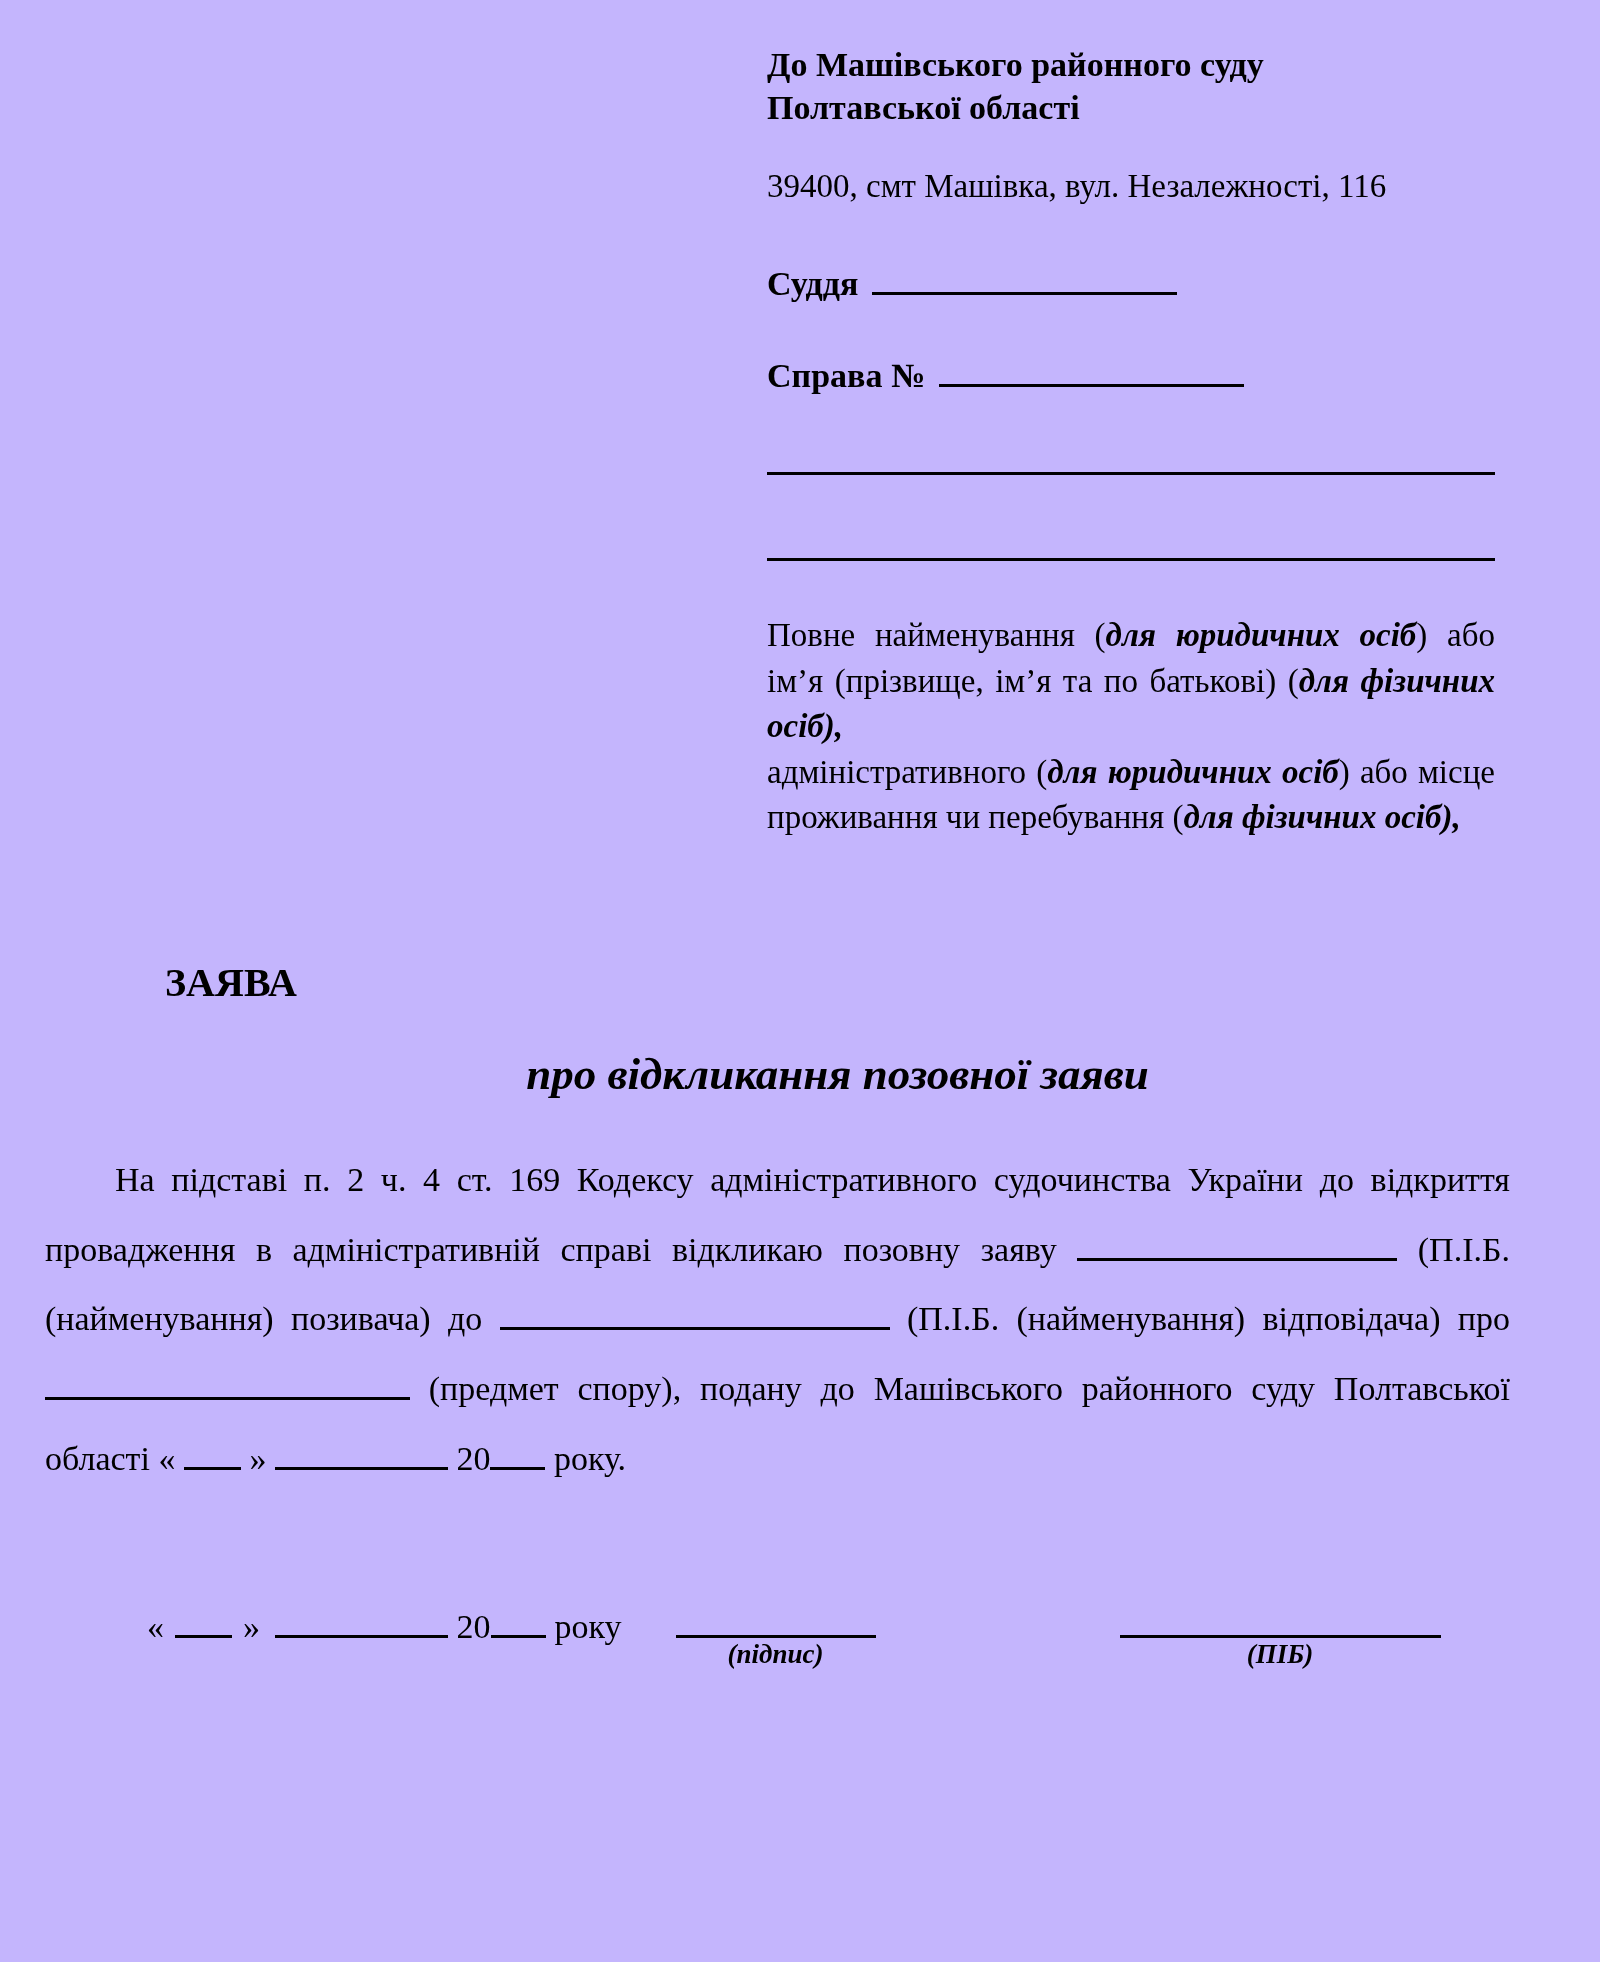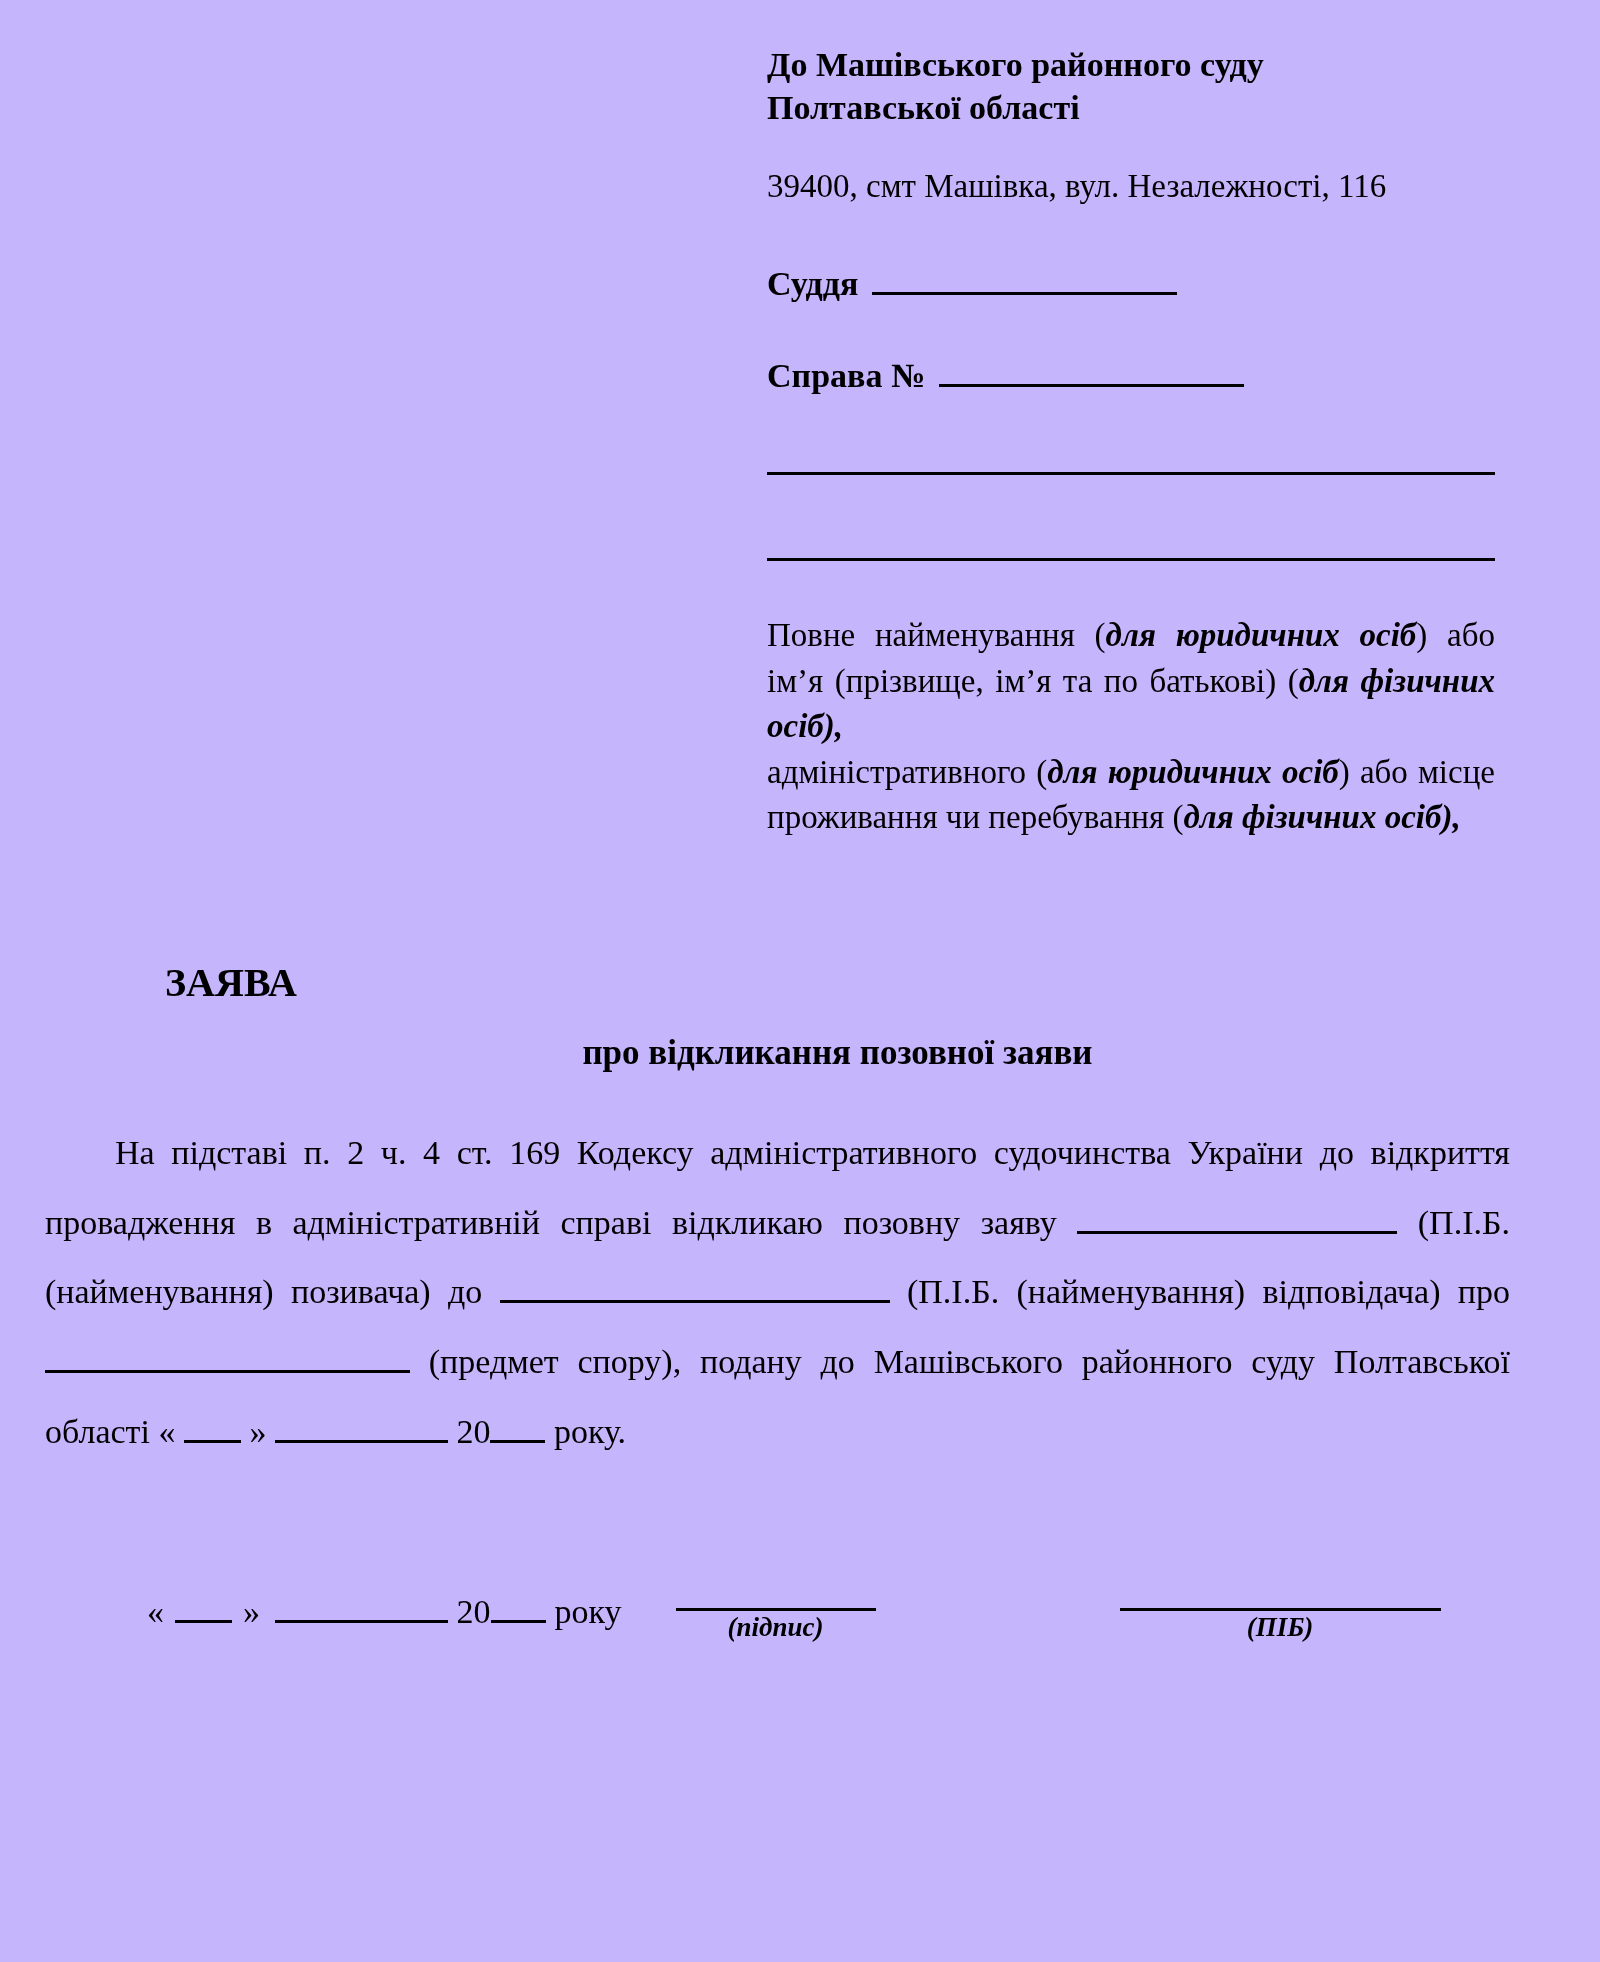--- a/index.html
+++ b/index.html
@@ -35,43 +35,43 @@
   .note {
     margin-top:2px; font-size:29px; font-style:italic;
     line-height:1.42; text-align:justify; word-spacing:10px;
   }
   
   .doc-title {
     margin-top:118px; margin-left:120px;
     font-weight:bold; font-size:40px; line-height:1.2;
   }
   .doc-subtitle {
-    margin-top:25px; margin-left:120px;
-    text-align:center; font-weight:bold; 
-    font-size:35px; line-height:1.2;
+    margin-top:40px; margin-left:120px;
+    text-align:center; font-weight:bold; font-style:italic;
+    font-size:45px; line-height:1.2;
   }
   
   .body-par {
     margin-top:44px;
     font-size:34px; line-height:2.05;
     text-align:justify; text-align-last:left;
     text-indent:70px;
   }
   .blank {
     display:inline-block; height:38px;
     border-bottom:3px solid #000; vertical-align:baseline;
   }
   .b-plaintiff { width:320px; }
   .b-defendant { width:390px; }
   .b-subject   { width:365px; }
   .b-day   { width:57px;  }
   .b-month { width:173px; }
   .b-year  { width:55px;  }
   
-  .footer-row { display:flex; margin-top:108px; font-size:34px; line-height:1.25;align-items:center; }
+  .footer-row { display:flex; margin-top:108px; font-size:34px; line-height:1.25; }
   .date-part { margin-left:102px; white-space:nowrap; }
   .fblank {
     display:inline-block; height:34px;
     border-bottom:3px solid #000; vertical-align:baseline;
   }
   .f-day   { width:57px;  margin:0 11px; }
   .f-month { width:173px; margin:0 0 0 15px; }
   .f-year  { width:55px;  margin-right:9px; }
   .sig-block { margin-left:54px; width:200px; text-align:center; }
   .pib-block { margin-left:244px; width:321px; text-align:center; }

